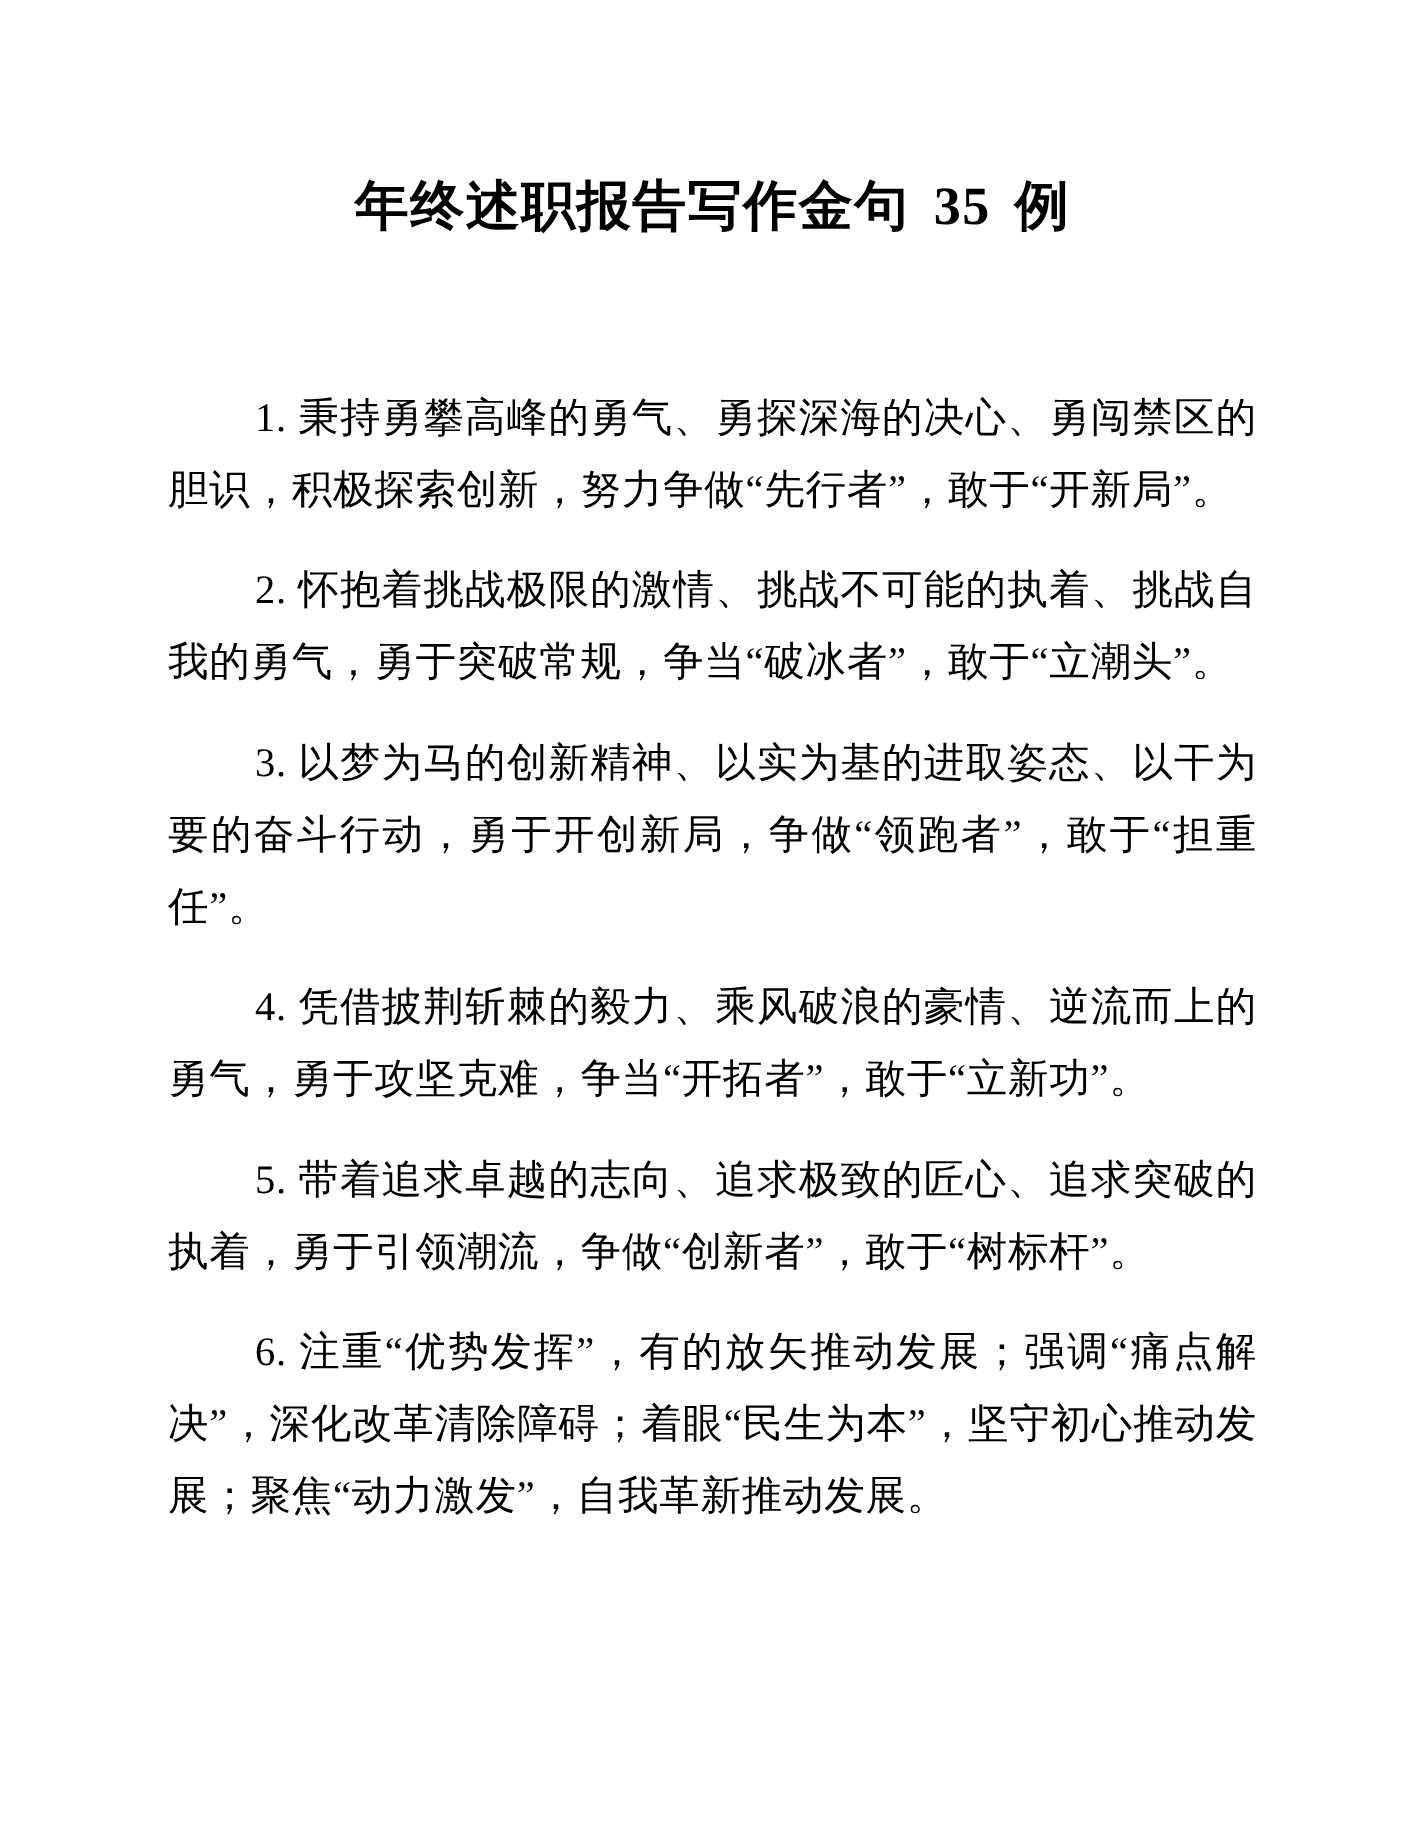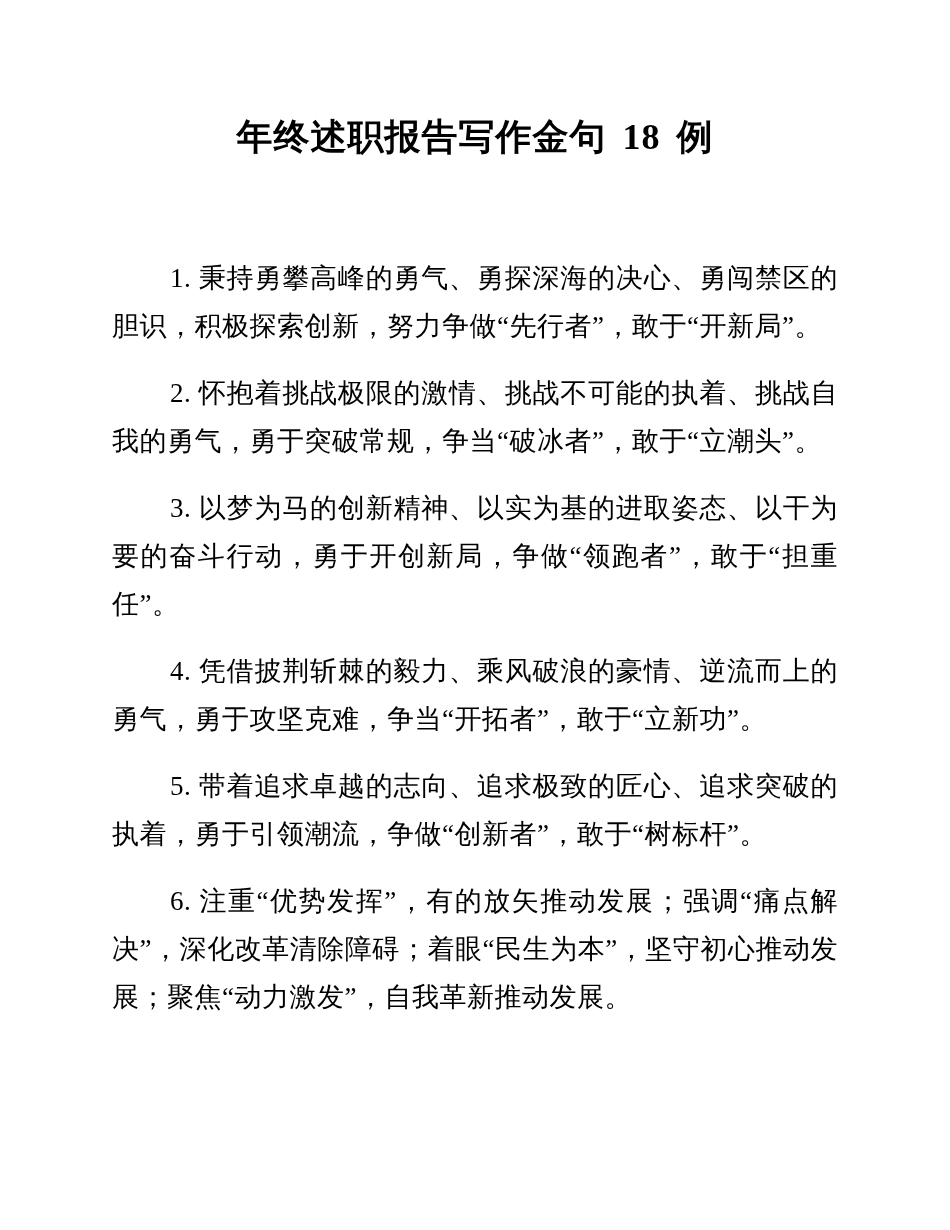--- a/index.html
+++ b/index.html
@@ -39,21 +39,21 @@
     letter-spacing: 0.5px;
   }
   .doc-para:last-child {
     margin-bottom: 0;
   }
 </style>
 </head>
 <body>
 
 <div class="page">
-  <h1 class="doc-title">年终述职报告写作金句 18 例</h1>
+  <h1 class="doc-title">年终述职报告写作金句 35 例</h1>
 
   <div class="doc-body">
     <p class="doc-para">1. 秉持勇攀高峰的勇气、勇探深海的决心、勇闯禁区的胆识，积极探索创新，努力争做“先行者”，敢于“开新局”。</p>
     <p class="doc-para">2. 怀抱着挑战极限的激情、挑战不可能的执着、挑战自我的勇气，勇于突破常规，争当“破冰者”，敢于“立潮头”。</p>
     <p class="doc-para">3. 以梦为马的创新精神、以实为基的进取姿态、以干为要的奋斗行动，勇于开创新局，争做“领跑者”，敢于“担重任”。</p>
     <p class="doc-para">4. 凭借披荆斩棘的毅力、乘风破浪的豪情、逆流而上的勇气，勇于攻坚克难，争当“开拓者”，敢于“立新功”。</p>
     <p class="doc-para">5. 带着追求卓越的志向、追求极致的匠心、追求突破的执着，勇于引领潮流，争做“创新者”，敢于“树标杆”。</p>
     <p class="doc-para">6. 注重“优势发挥”，有的放矢推动发展；强调“痛点解决”，深化改革清除障碍；着眼“民生为本”，坚守初心推动发展；聚焦“动力激发”，自我革新推动发展。</p>
   </div>
 </div>

